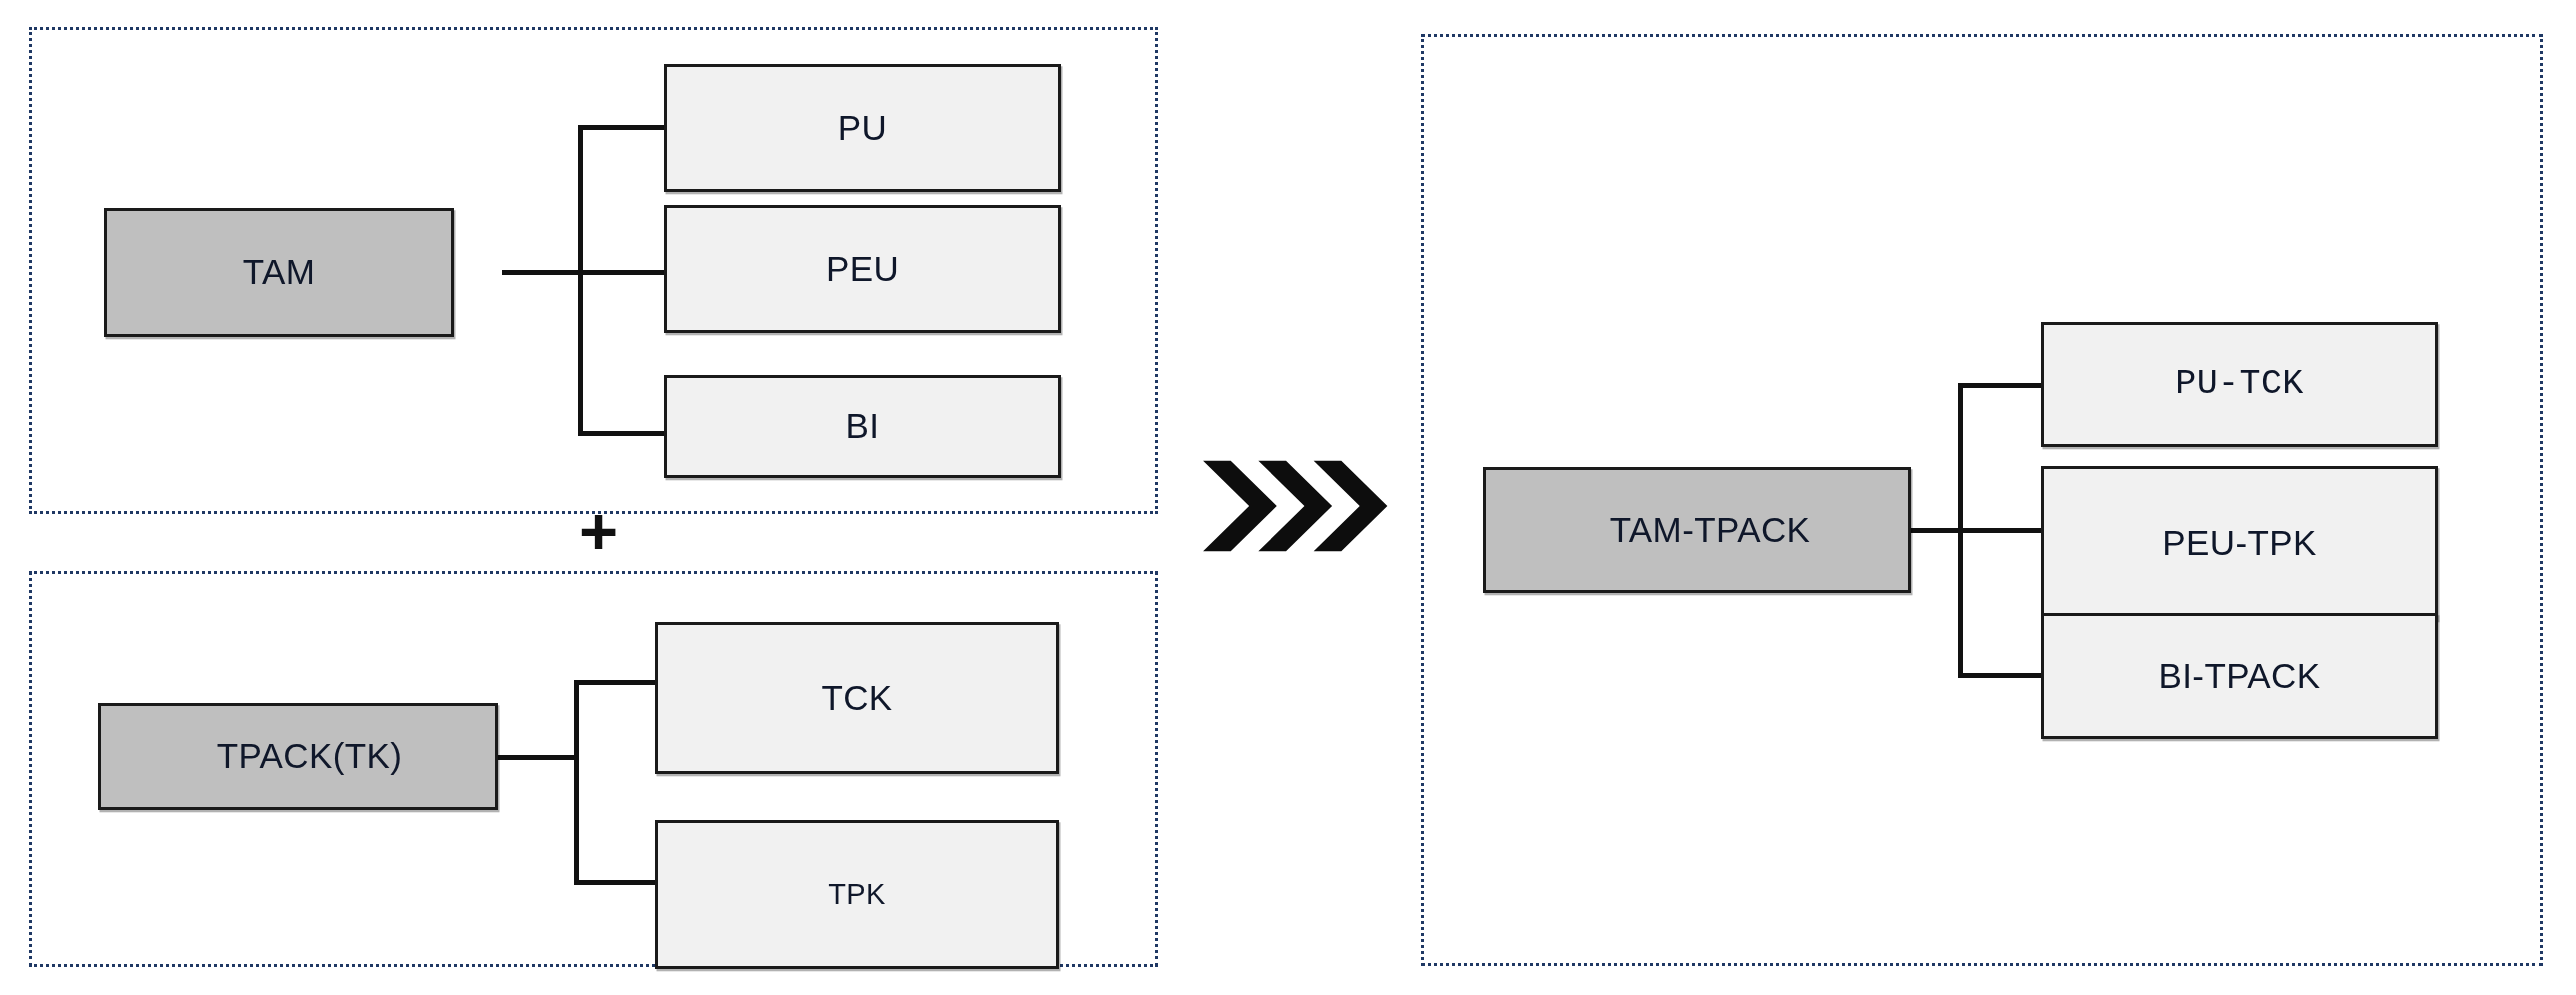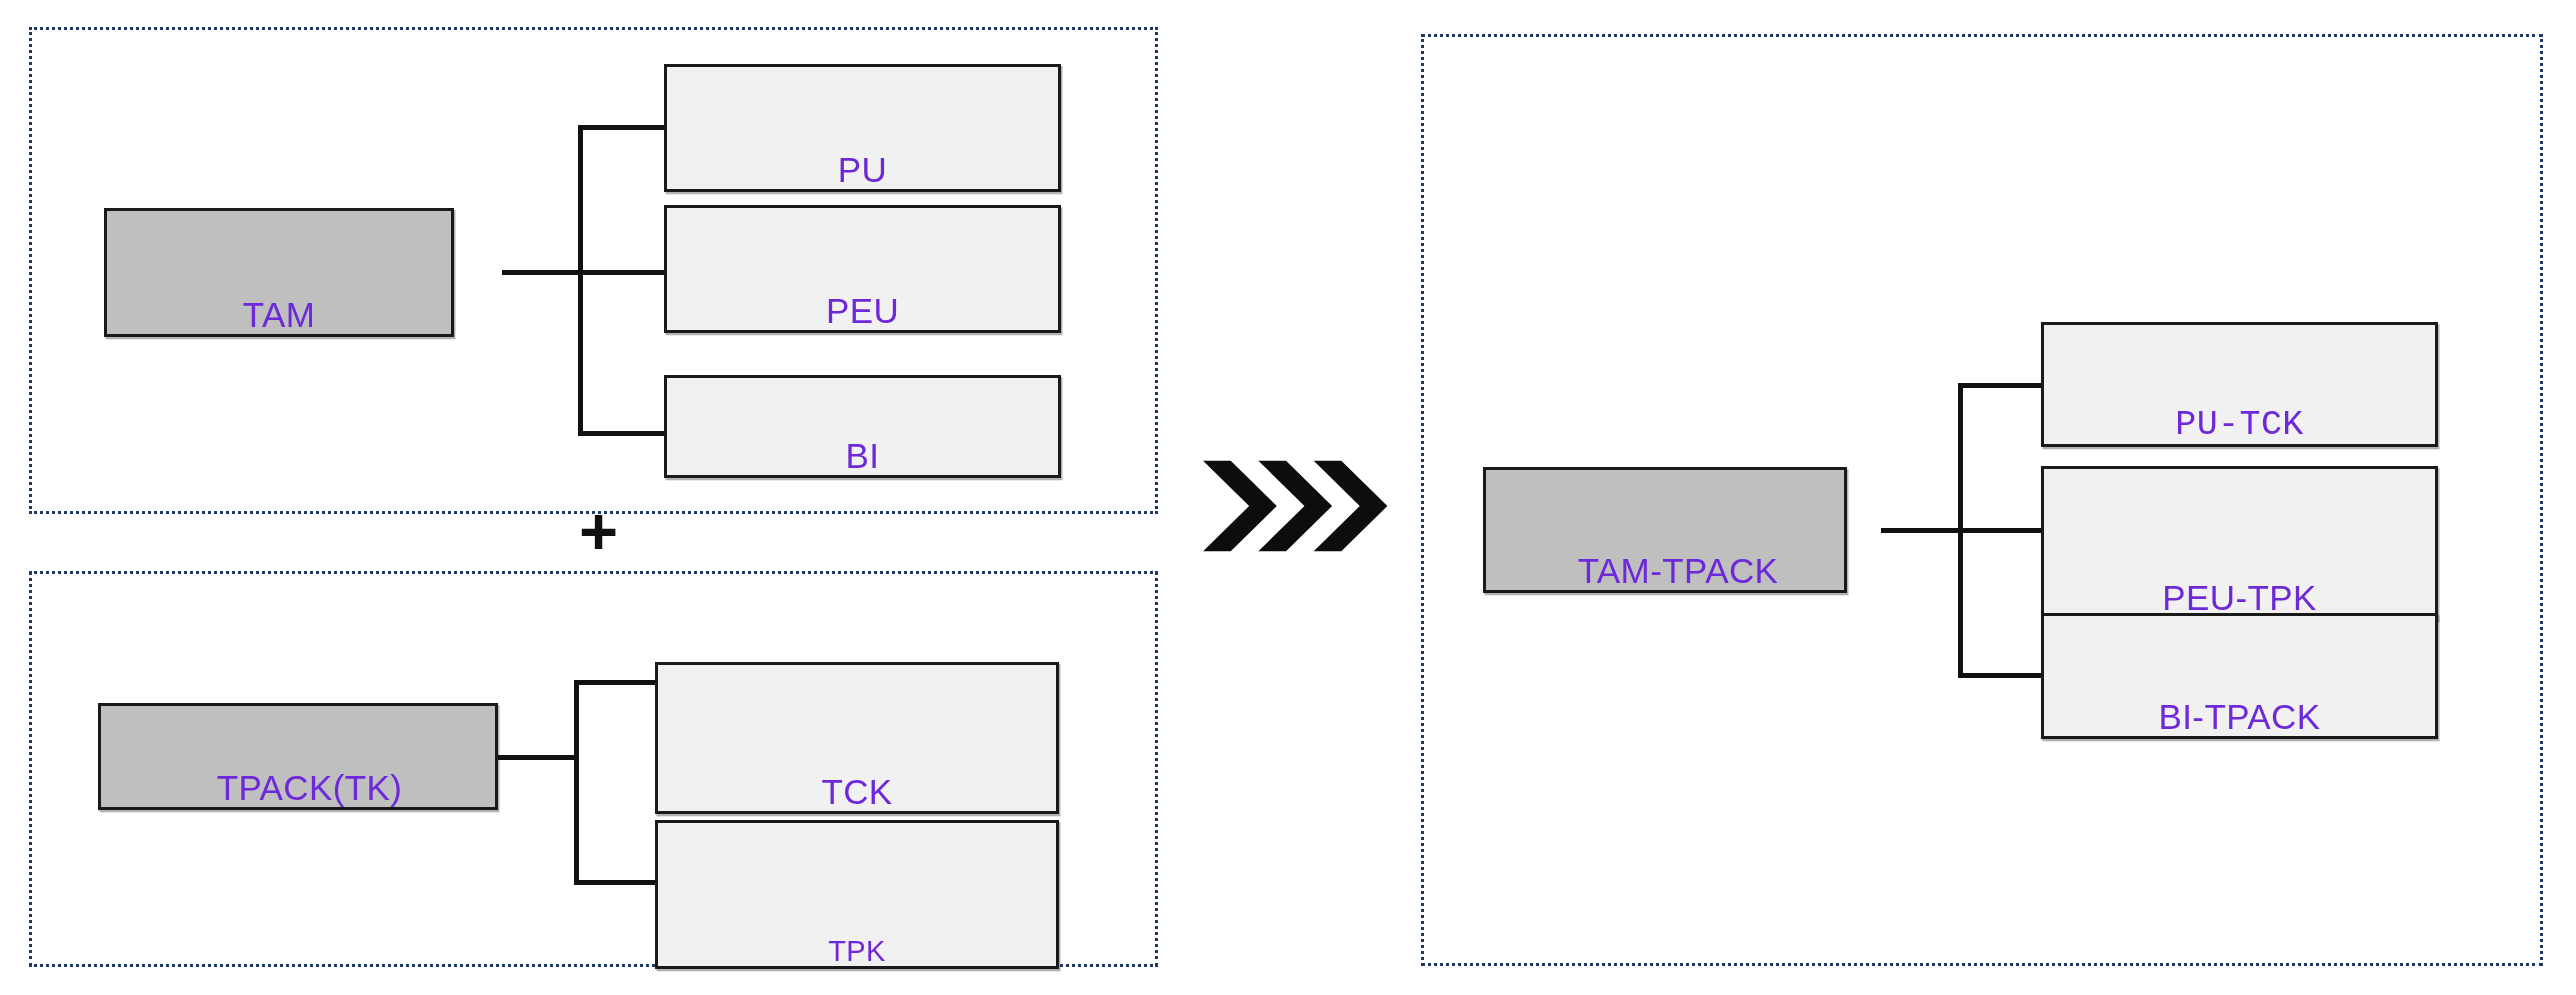--- a/index.html
+++ b/index.html
@@ -21,23 +21,23 @@
     box-sizing: border-box;
     border: 3.8px dotted #1F3864;
     background: transparent;
   }
   
   .node {
     position: absolute;
     box-sizing: border-box;
     border: 3.1px solid #1a1a1a;
     display: flex;
-    align-items: flex-end;
+    align-items: center;
     justify-content: center;
-    color: #6d28d9;
+    color: #0f172a;
     line-height: 1.05;
     white-space: nowrap;
     letter-spacing: 0.4px;
     box-shadow: 1.5px 2.3px 0 rgba(0,0,0,0.30);
   }
   .node.root {
     background: #BFBFBF;
   }
   .node.leaf {
     background: #F1F1F1;
@@ -107,21 +107,21 @@
 
   <div class="hline" style="left:498px; top:755px; width:80px;"></div>
   <div class="vline" style="left:574px; top:680px; height:204px;"></div>
   <div class="hline" style="left:574px; top:680px; width:84px;"></div>
   <div class="hline" style="left:574px; top:880px; width:84px;"></div>
 
   <div class="node root" style="left:98px; top:703px; width:400px; height:107px; font-size:35px;padding-left:23px;">
     <span>TPACK(TK)</span>
   </div>
 
-  <div class="node leaf" style="left:655px; top:622px; width:404px; height:152px; font-size:35px;margin-top:40px;">
+  <div class="node leaf" style="left:655px; top:622px; width:404px; height:152px; font-size:35px;">
     <span>TCK</span>
   </div>
 
   <div class="node leaf" style="left:655px; top:820px; width:404px; height:149px; font-size:29px;">
     <span>TPK</span>
   </div>
 
   <div class="arrow" style="left:1200px; top:456px; width:192px; height:100px;">
     <svg width="192" height="100" viewBox="0 0 250 130" aria-hidden="true">
       <g fill="#0d0d0d">
@@ -133,21 +133,21 @@
   </div>
 
   <div class="panel" style="left:1421px; top:34px; width:1122px; height:932px;"></div>
 
   <div class="hline" style="left:1881px; top:528px; width:80px;"></div>
   <div class="vline" style="left:1958px; top:383px; height:295px;"></div>
   <div class="hline" style="left:1958px; top:383px; width:86px;"></div>
   <div class="hline" style="left:1958px; top:528px; width:86px;"></div>
   <div class="hline" style="left:1958px; top:673px; width:86px;"></div>
 
-  <div class="node root" style="left:1483px; top:467px; width:364px; height:126px; font-size:35px;padding-left:26px;">
+  <div class="node root" style="left:1483px; top:467px; width:428px; height:126px; font-size:35px;padding-left:26px;">
     <span>TAM-TPACK</span>
   </div>
 
   <div class="node leaf" style="left:2041px; top:322px; width:397px; height:125px; font-size:35px;font-family:Liberation Mono, monospace;">
     <span>PU-TCK</span>
   </div>
 
   <div class="node leaf" style="left:2041px; top:466px; width:397px; height:154px; font-size:35px;">
     <span>PEU-TPK</span>
   </div>

